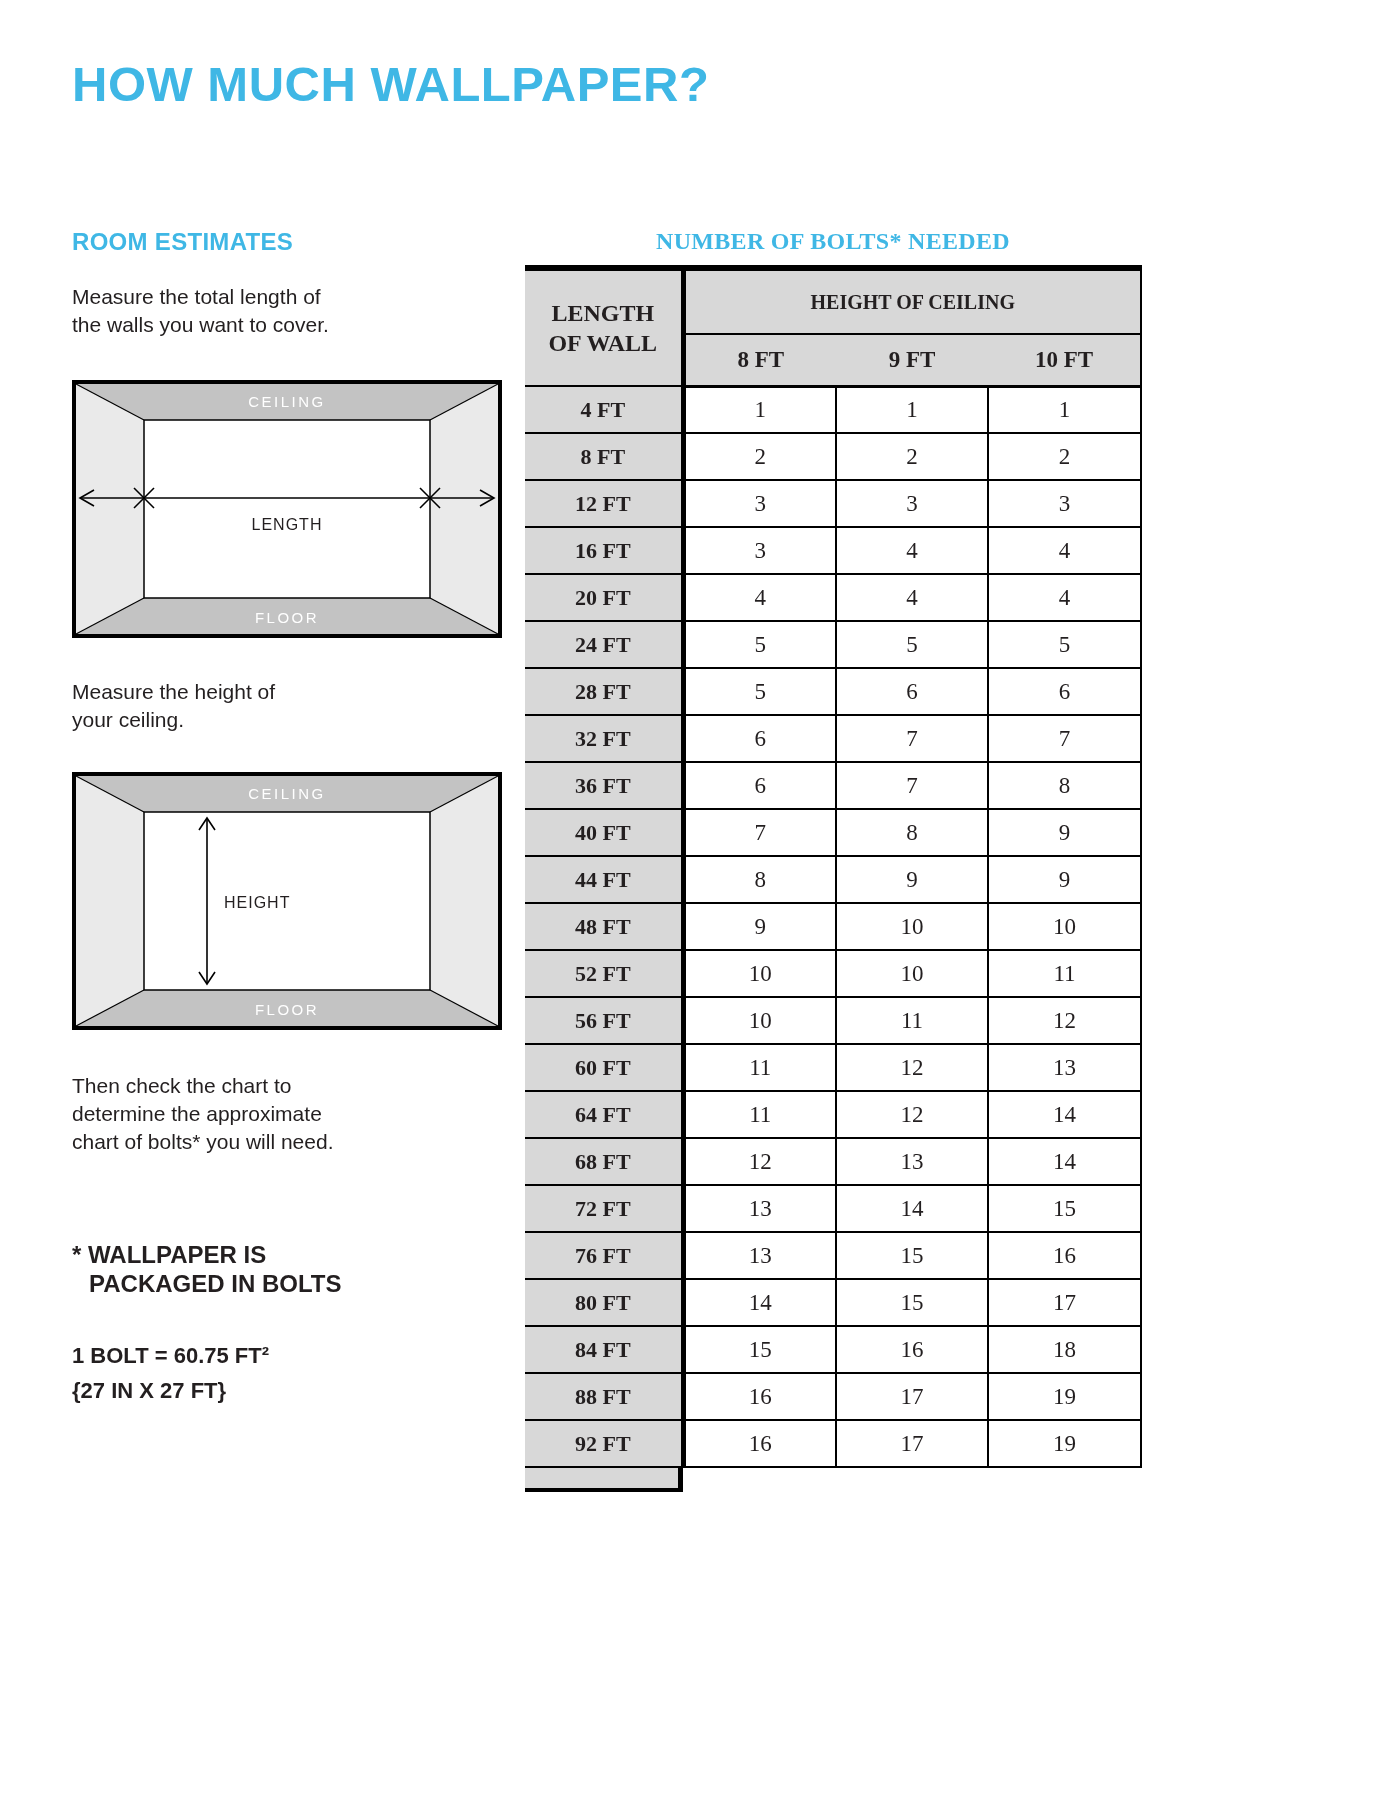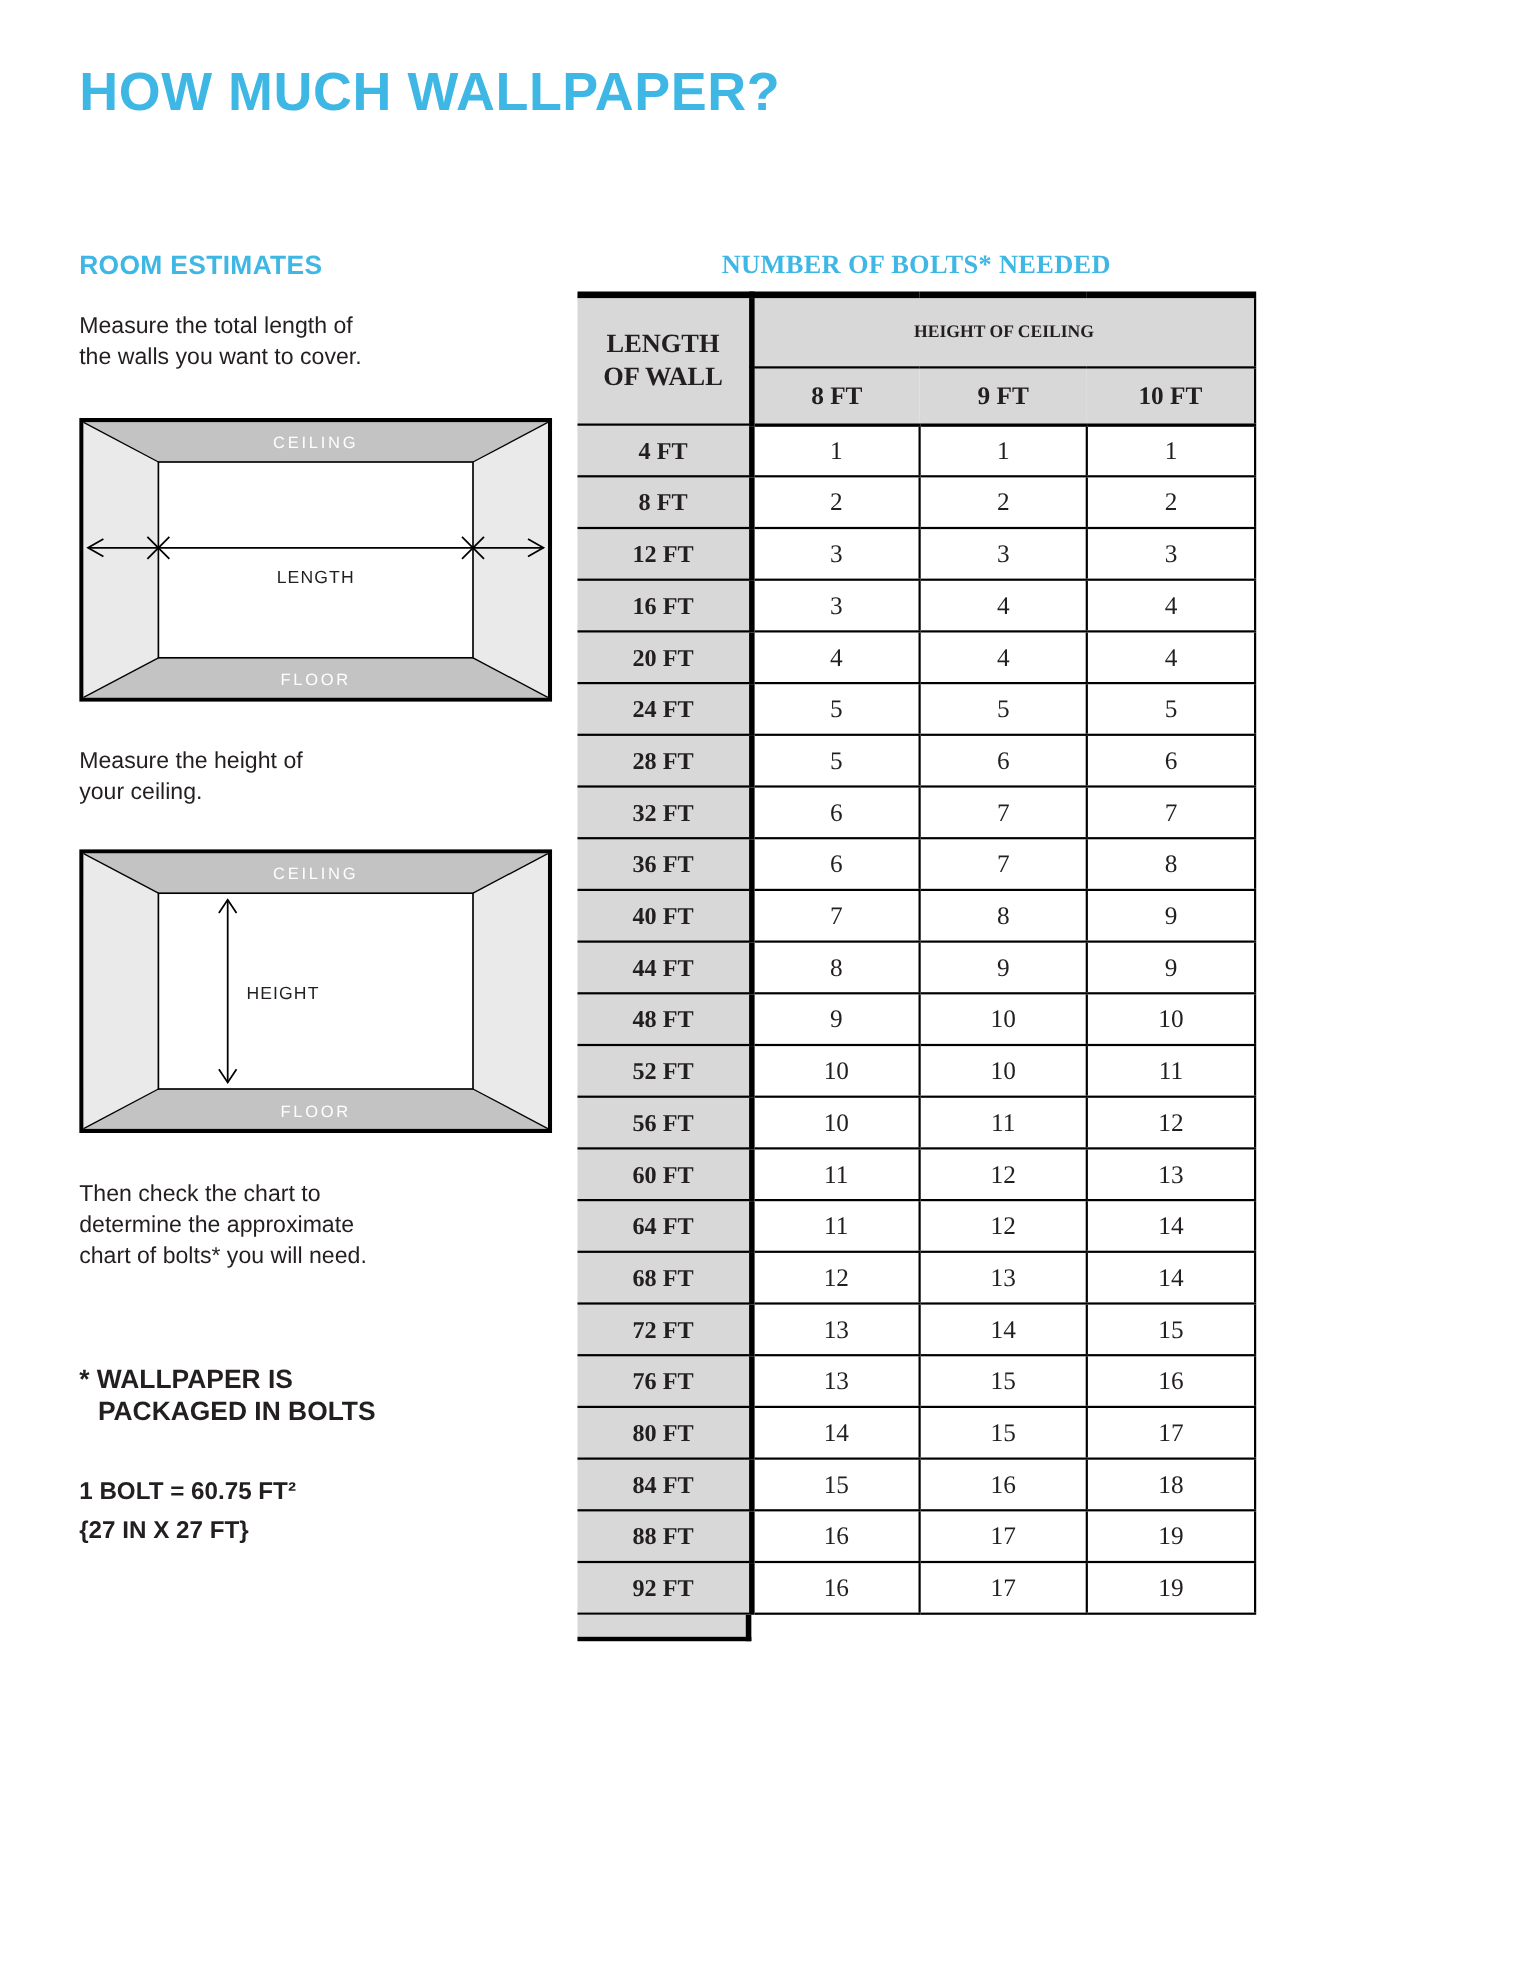--- a/index.html
+++ b/index.html
@@ -57,21 +57,21 @@
   .bolts-table th, .bolts-table td { padding:0; }
   .row-header {
     background:var(--table-gray,#d8d8d8);
     border-right:5px solid #000; border-bottom:2px solid #000;
     font-size:24px; font-weight:bold; text-align:center; vertical-align:middle;
     white-space:pre-line; line-height:30px;
   }
   .span-header {
     background:var(--table-gray,#d8d8d8);
     border-bottom:2px solid #000;
-    font-size:16px; font-weight:bold; text-align:center; height:66px; vertical-align:middle;
+    font-size:20px; font-weight:bold; text-align:center; height:66px; vertical-align:middle;
   }
   .sub-header {
     background:var(--table-gray,#d8d8d8);
     border-bottom:3px solid #000;
     font-size:23px; font-weight:bold; text-align:center; height:52px; vertical-align:middle;
   }
   .label-cell {
     background:var(--table-gray,#d8d8d8);
     border-right:5px solid #000; border-bottom:2px solid #000;
     font-size:22px; font-weight:bold; text-align:center; height:47px; vertical-align:middle;

